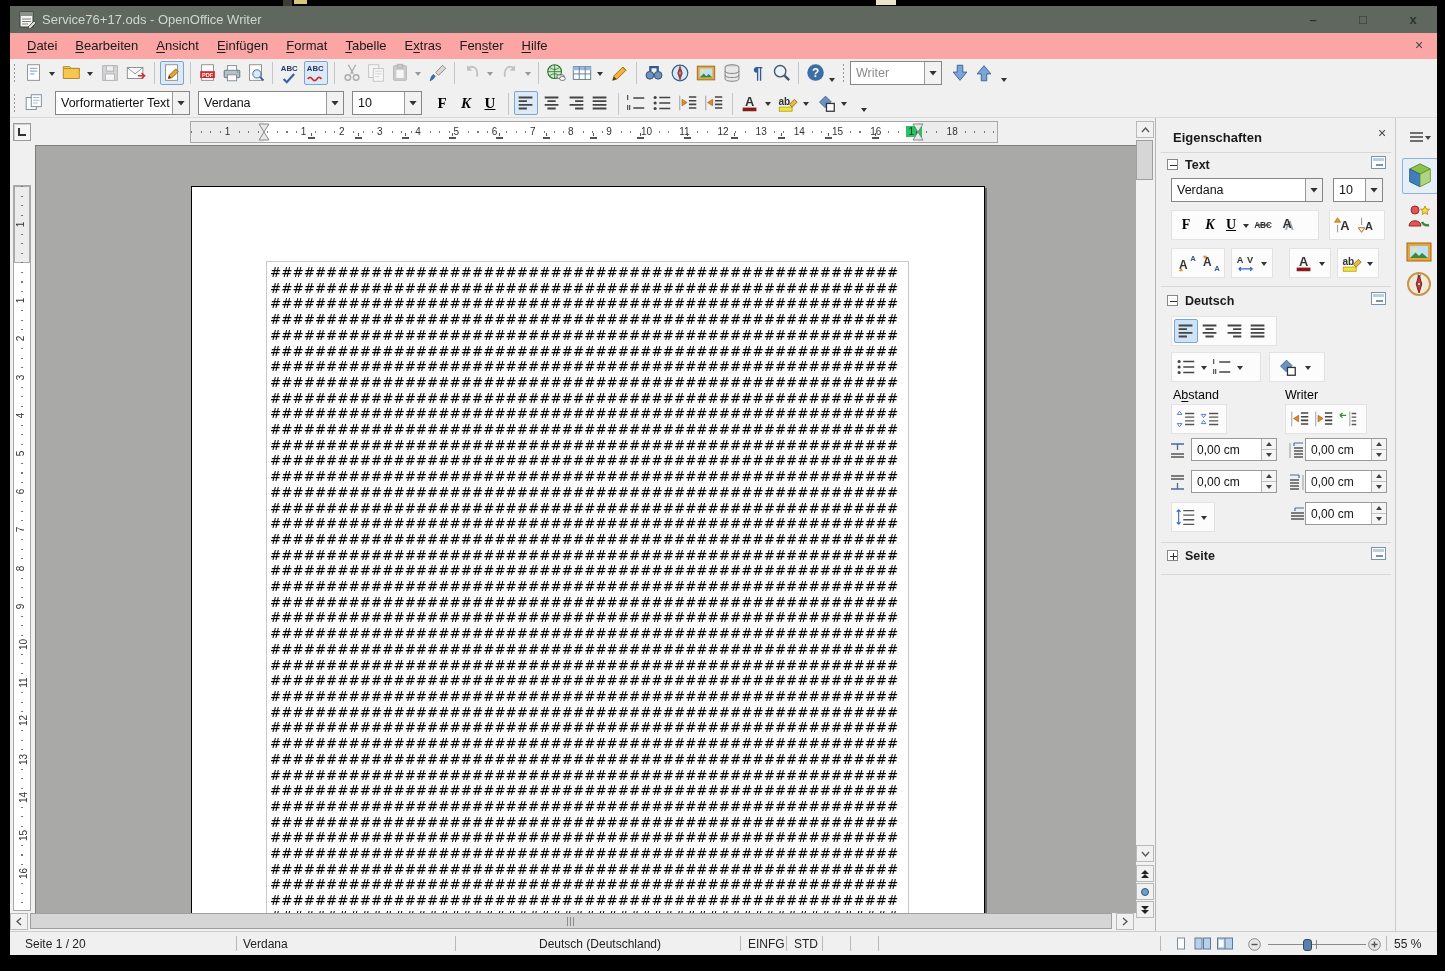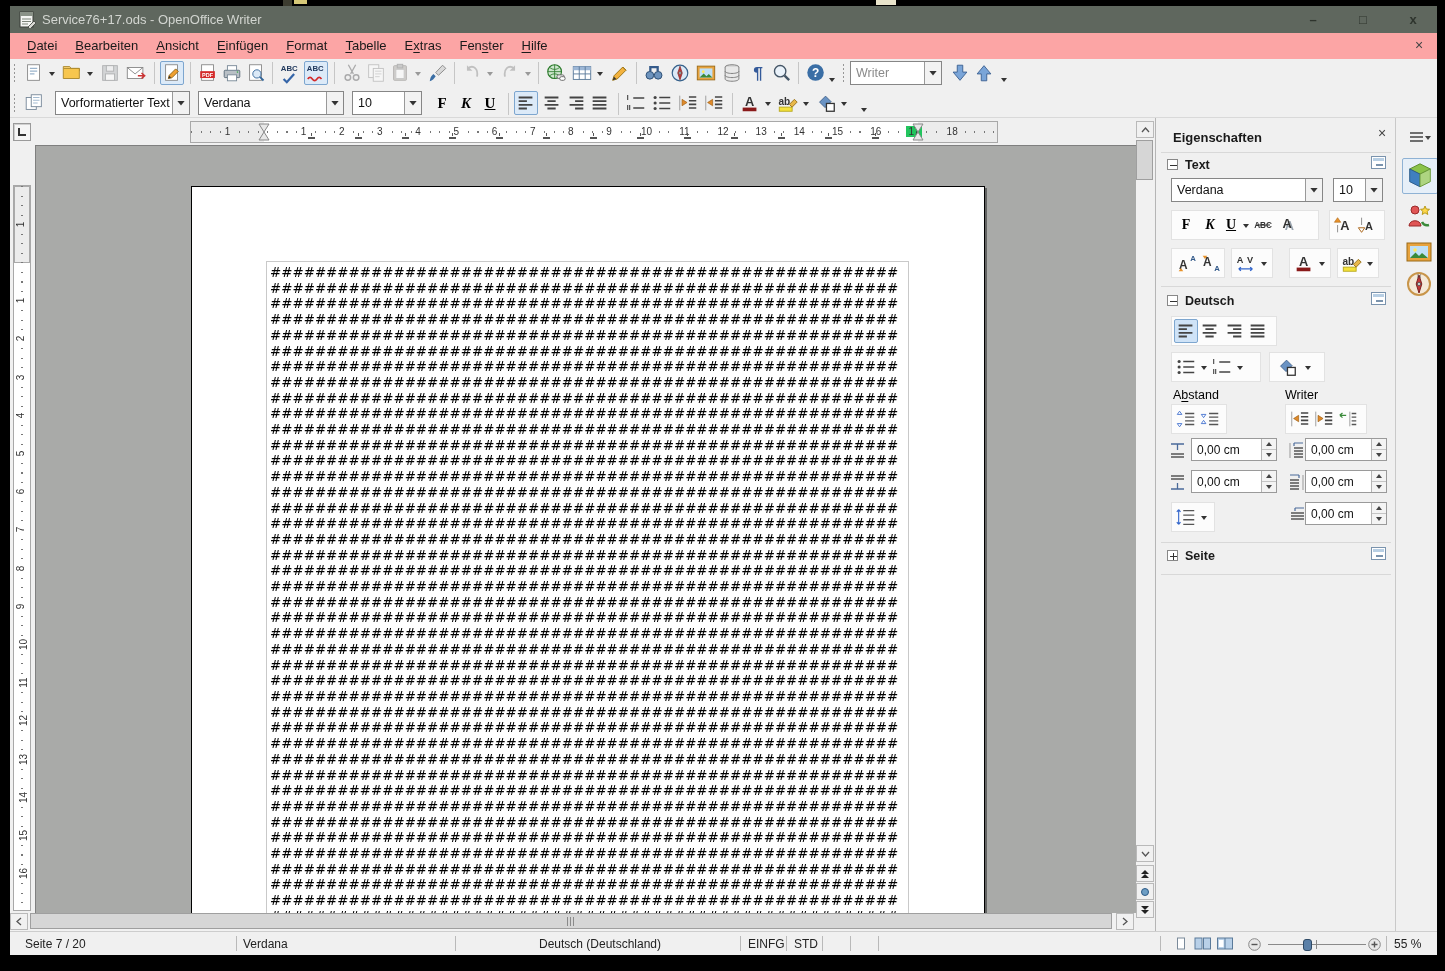--- a/index.html
+++ b/index.html
@@ -916,21 +916,21 @@
         </svg></div>
     <div class="abs" style="left:249px;top:152px;width:30px;height:30px"><svg width="28" height="28" viewBox="0 0 28 28">
           <circle cx="14" cy="14" r="11" fill="#f4e9d8" stroke="#c8954a" stroke-width="2"></circle>
           <path d="M14 5l2.8 9L14 23l-2.8-9z" fill="#c23a3a" stroke="#7a2222"></path>
           <circle cx="14" cy="14" r="1.5" fill="#fff" stroke="#555"></circle>
           <text x="14" y="8" font-size="5" text-anchor="middle" fill="#555" font-family="Liberation Sans">N</text>
         </svg></div>
   </div>
 
   <div class="sbar">
-    <span class="scell" style="left:15px">Seite 7 / 20</span>
+    <span class="scell" style="left:15px">Seite 1 / 20</span>
     <span class="ssep" style="left:226px"></span>
     <span class="scell" style="left:233px">Verdana</span>
     <span class="ssep" style="left:445px"></span>
     <span class="scell" style="left:520px;width:140px;text-align:center">Deutsch (Deutschland)</span>
     <span class="ssep" style="left:730px"></span>
     <span class="scell" style="left:738px">EINFG</span>
     <span class="ssep" style="left:776px"></span>
     <span class="scell" style="left:784px">STD</span>
     <span class="ssep" style="left:812px"></span>
     <span class="ssep" style="left:840px"></span>

